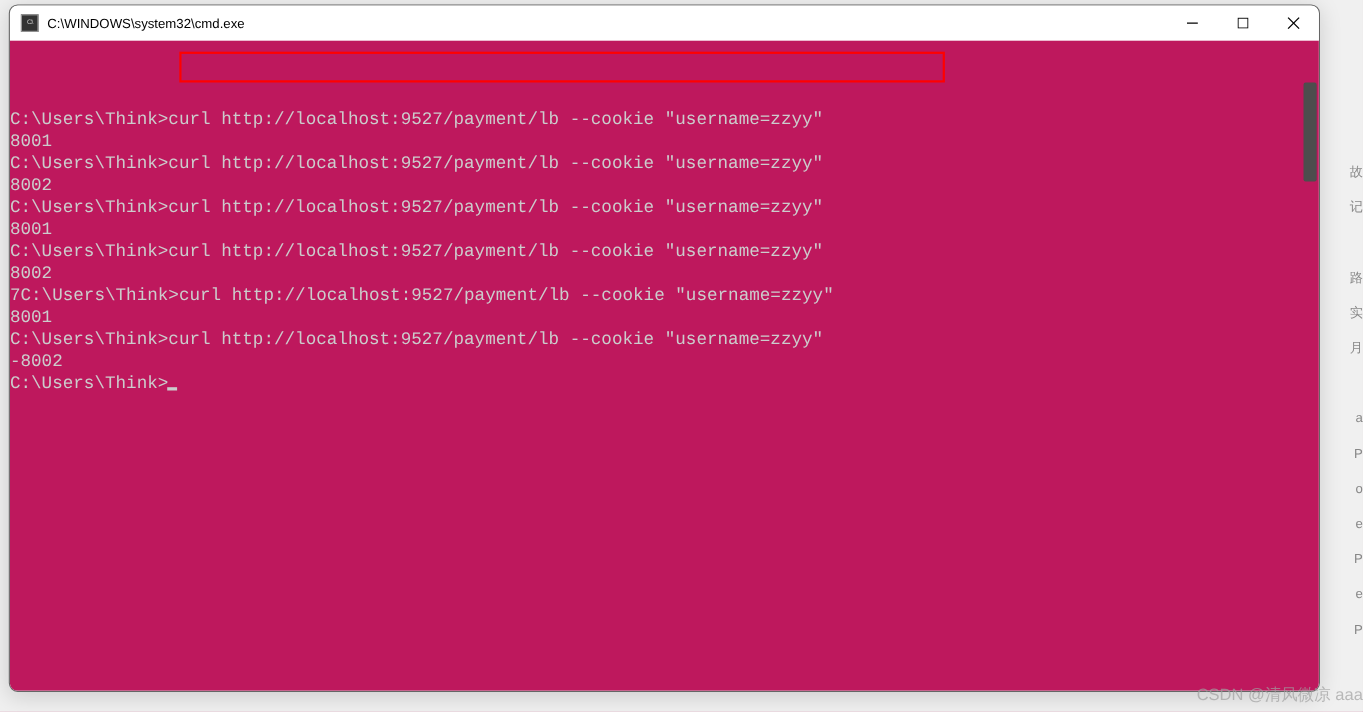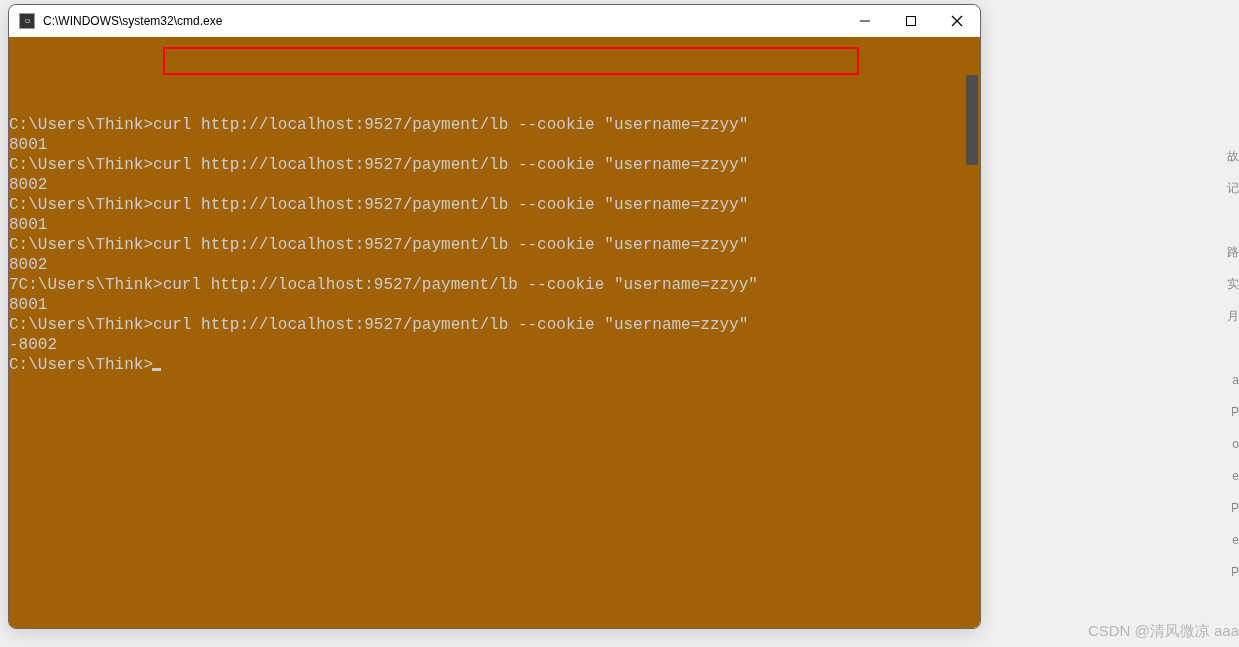--- a/index.html
+++ b/index.html
@@ -7,21 +7,21 @@
     margin: 0; padding: 0;
     width: 1239px; height: 647px;
     font-family: "Segoe UI", Tahoma, sans-serif;
     background: #f0f0f0;
     overflow: hidden;
     position: relative;
   }
   .window {
     position: absolute;
     left: 8px; top: 4px;
-    width: 973px; height: 625px;
+    width: 1192px; height: 625px;
     background: #ffffff;
     border: 1px solid #666;
     border-radius: 8px;
     box-shadow: 0 4px 20px rgba(0,0,0,0.15);
     display: flex;
     flex-direction: column;
     overflow: hidden;
   }
   .titlebar {
     height: 32px;
@@ -59,26 +59,26 @@
   .win-btn {
     width: 46px;
     display: flex;
     align-items: center; justify-content: center;
     color: #000;
   }
   .win-btn svg { width: 10px; height: 10px; }
   .win-btn.close svg { width: 12px; height: 12px; }
   .terminal {
     flex: 1;
-    background: #a16207;
+    background: #be185d;
     color: #cccccc;
     font-family: "NSimSun","SimSun","Consolas","Courier New",monospace;
     font-size: 16px;
     line-height: 20px;
-    padding: 18px 0 0 0;
+    padding: 2px 0 0 0;
     white-space: pre;
     position: relative;
     overflow: hidden;
   }
   .term-line {
     padding: 0;
     margin: 0;
   }
   .highlight {
     position: absolute;

